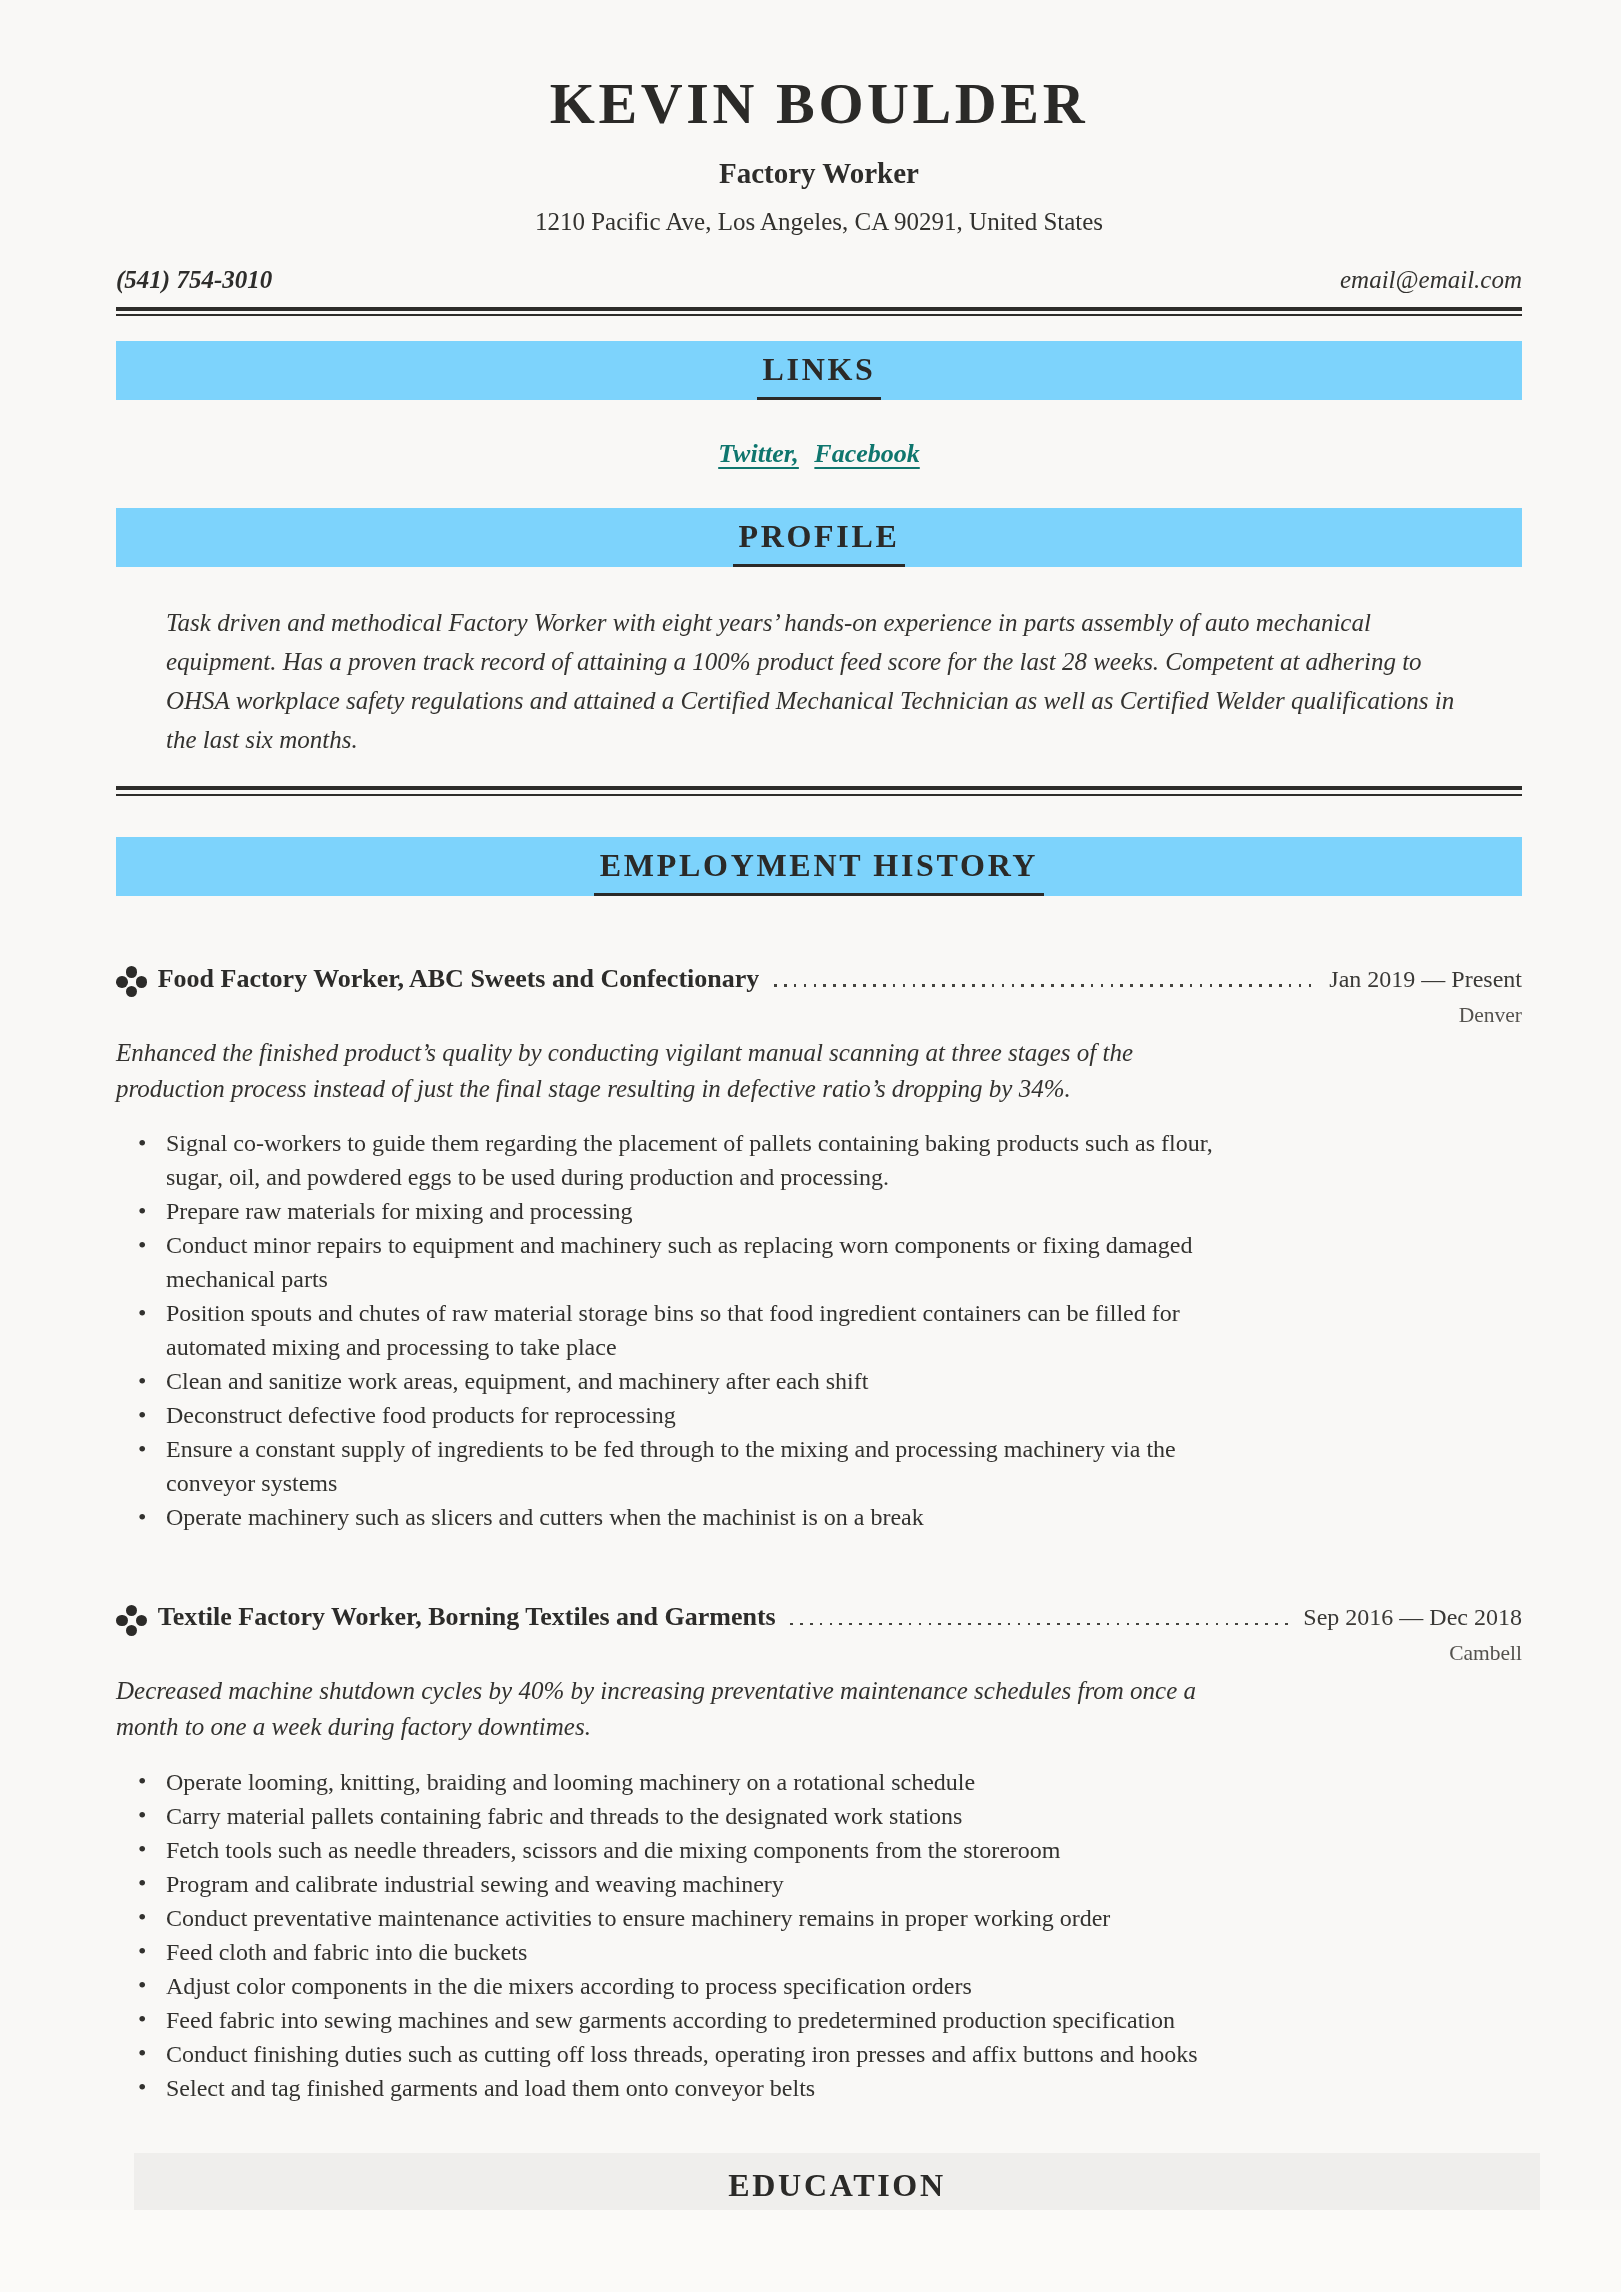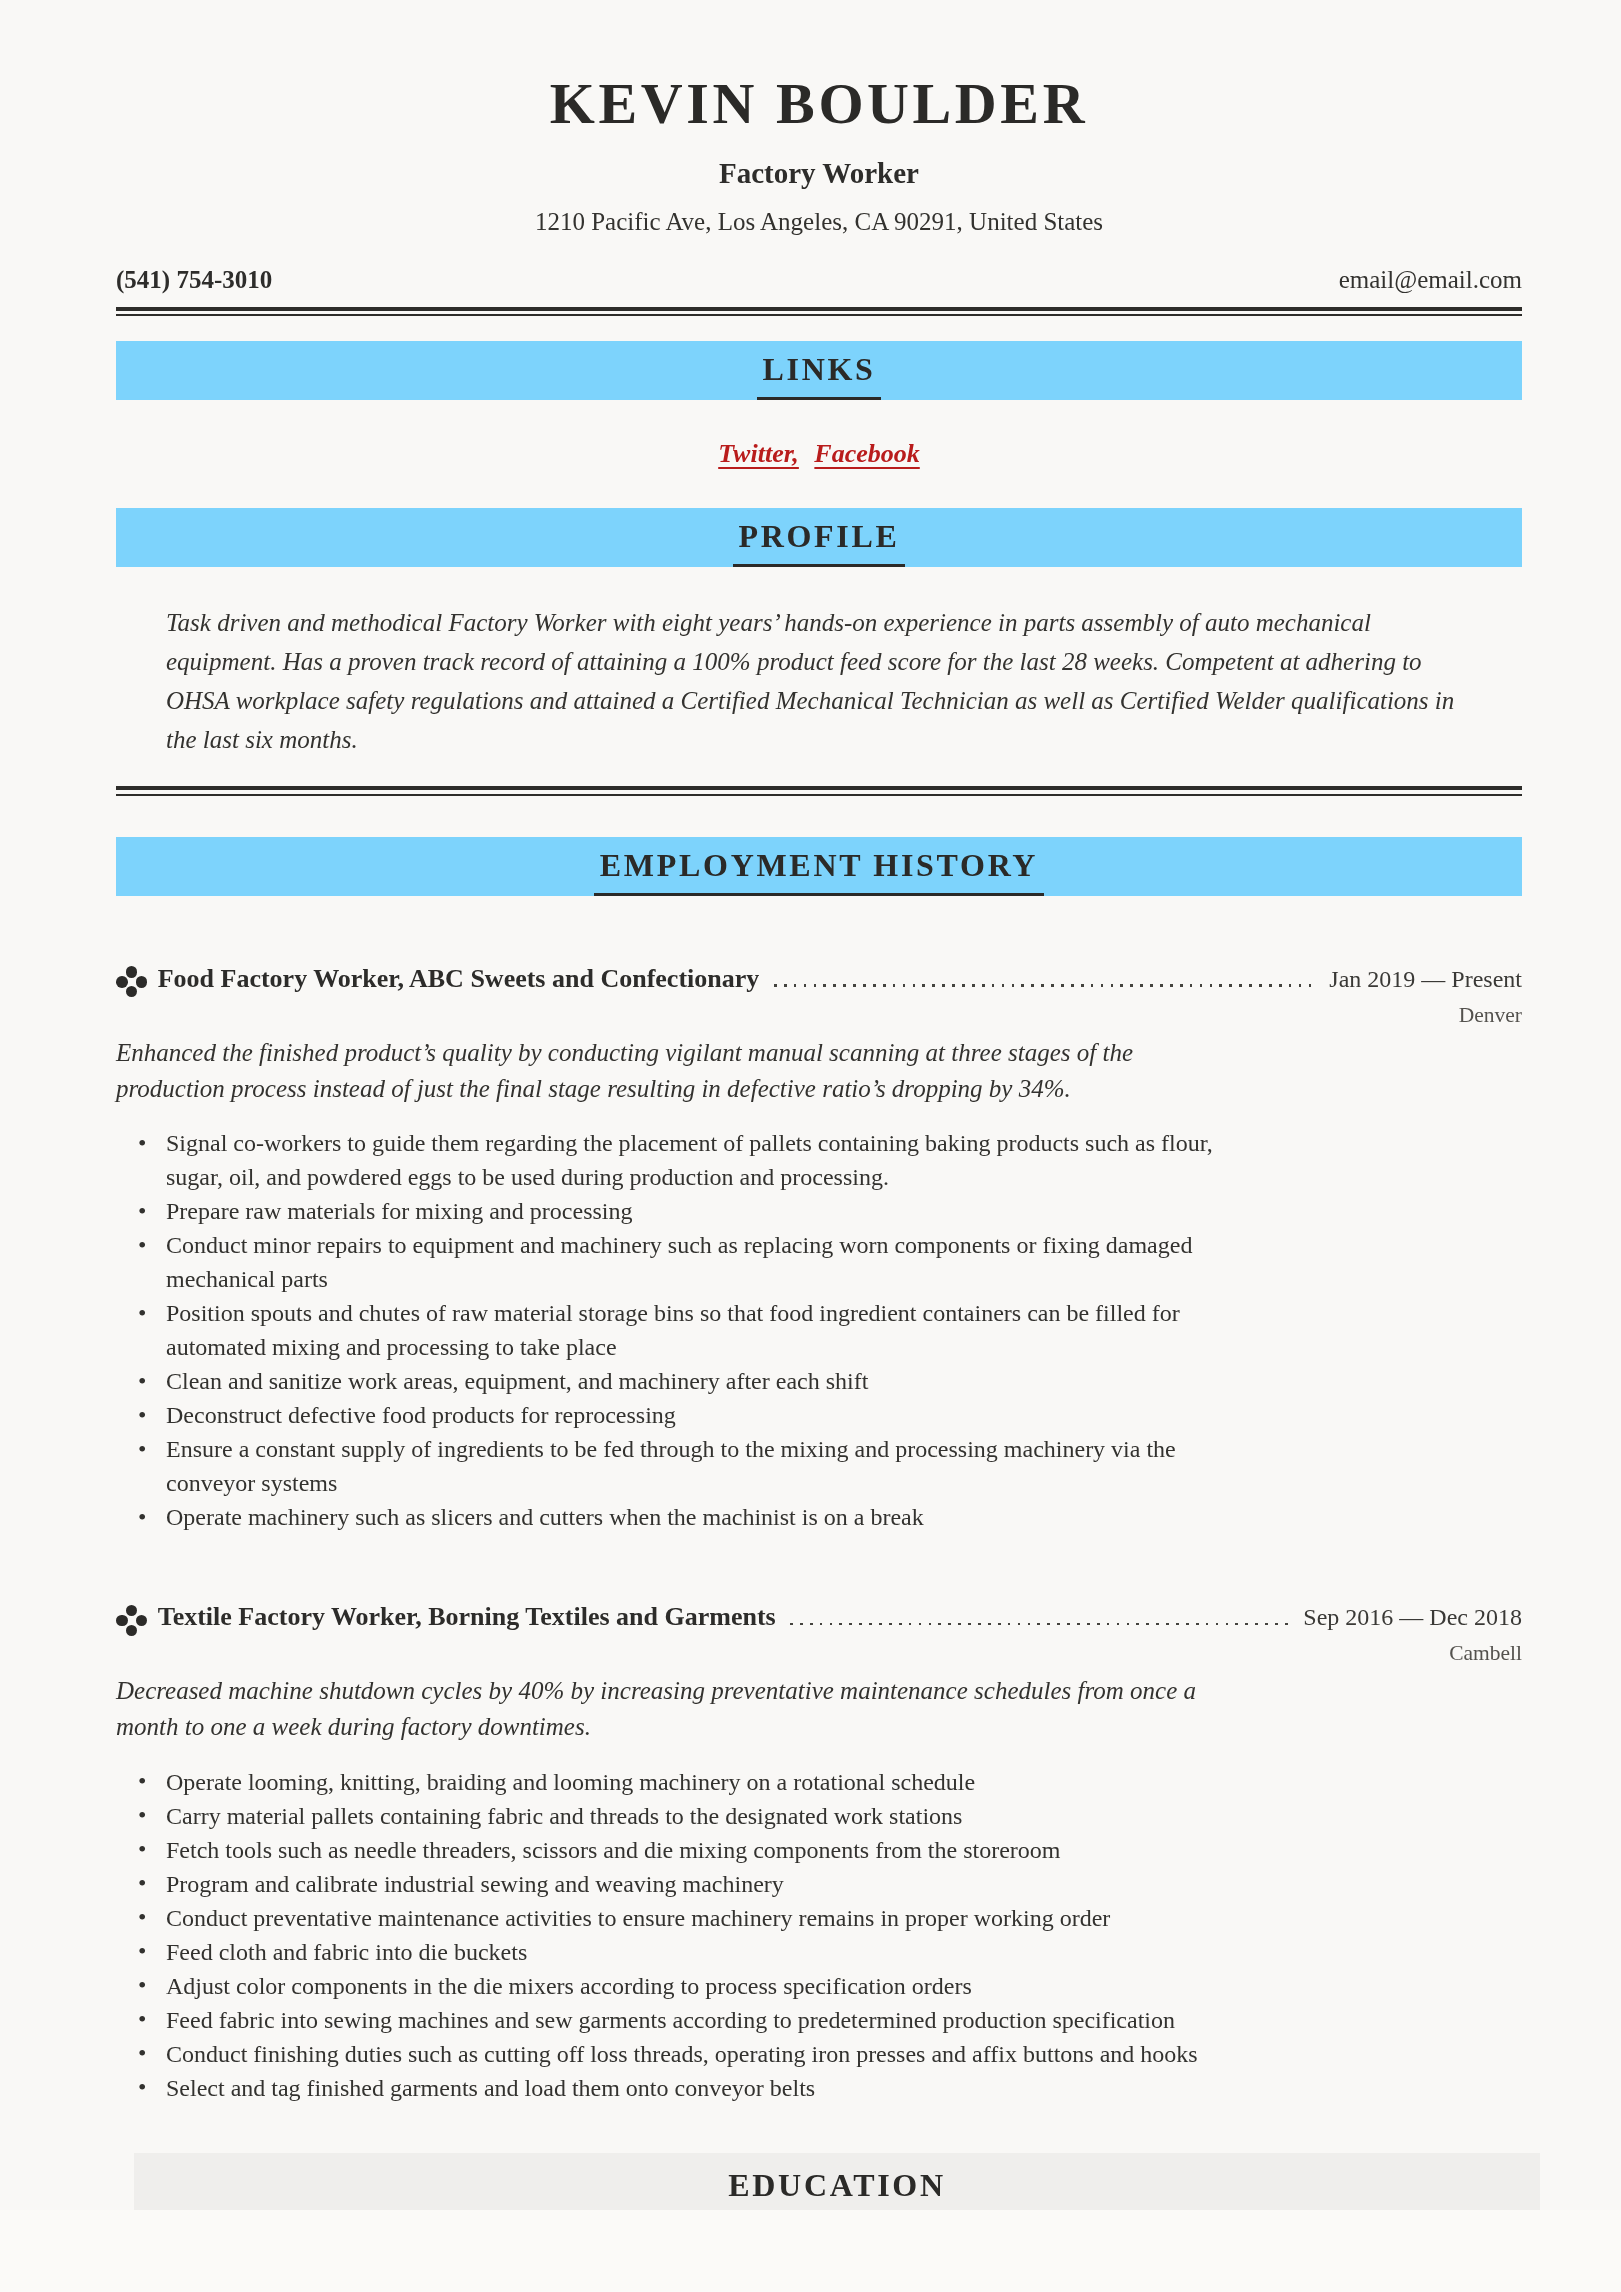--- a/index.html
+++ b/index.html
@@ -15,21 +15,21 @@
   
   .hdr{text-align:center;}
   .hdr h1{
     margin:0;padding-top:73px;font-size:58px;line-height:1.08;font-weight:700;
     letter-spacing:3.6px;color:#2b2a28;
   }
   .role{margin-top:21.5px;font-size:29px;font-weight:700;color:#2e2d2b;}
   .addr{margin-top:18px;font-size:25px;color:#33322f;}
   .contact{
     display:flex;justify-content:space-between;align-items:baseline;
-    margin-top:30px;font-size:25px;text-align:left;
+    margin-top:30px;font-size:25px;text-align:left;font-style:italic;
   }
   .phone{font-weight:700;color:#2e2d2b;}
   .email{color:#33322f;}
 
   
   .rule-double{
     height:3.6px;border-top:4.5px solid #2e2d2a;border-bottom:2.7px solid #2e2d2a;
   }
   .rule-hdr{margin-top:12.5px;}
   .rule-profile{margin-top:27px;}
@@ -56,21 +56,21 @@
     font-size:32px;font-weight:700;letter-spacing:2.7px;color:#2b2a28;
     border-bottom:3.6px solid #2b2a28;line-height:1.3;
   }
   .band-links{margin-top:25px;}
   .band-profile{margin-top:39px;}
   .band-employment{margin-top:41px;}
 
   
   .links-line{margin-top:39px;text-align:center;font-size:26px;}
   .links-line a{
-    color:#b91c1c;font-weight:700;font-style:italic;
+    color:#0f766e;font-weight:700;font-style:italic;
     text-decoration:underline;text-underline-offset:5.4px;text-decoration-thickness:1.8px;
     margin:0 4.5px;cursor:pointer;
   }
 
   
   .profile-text{
     margin:36px 50px 0;font-size:25px;font-style:italic;line-height:39px;color:#33322f;
   }
 
   

